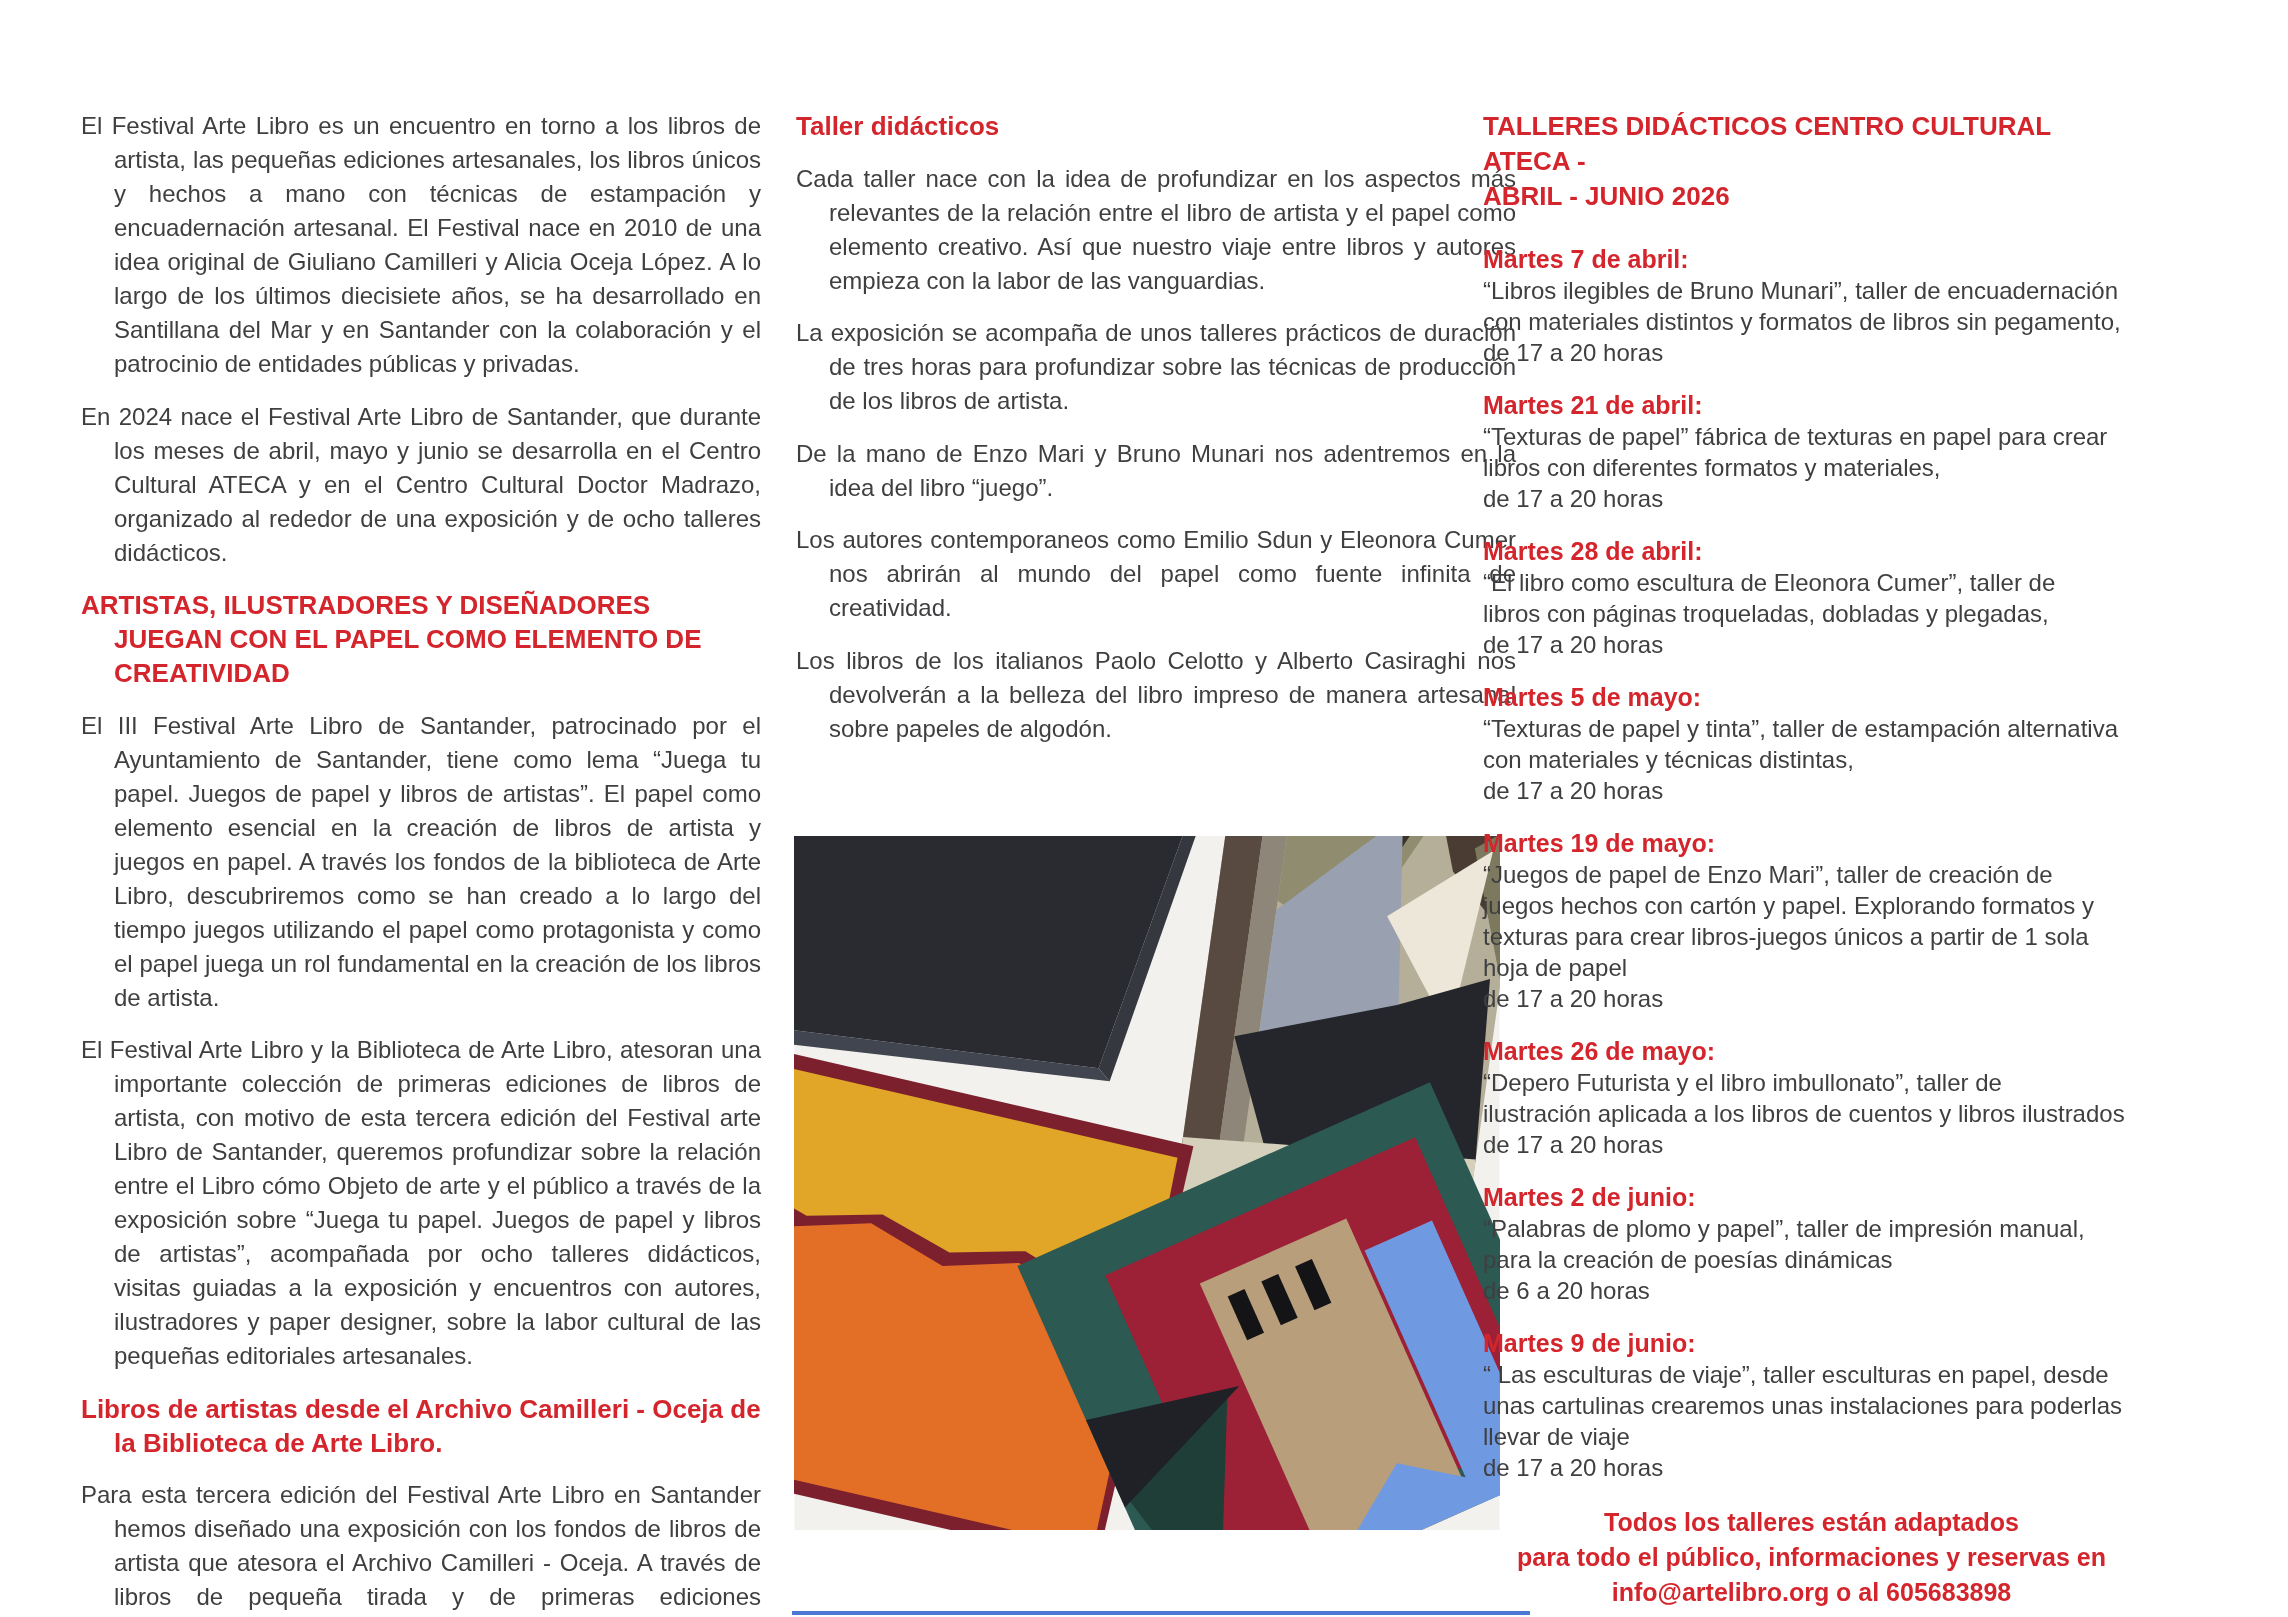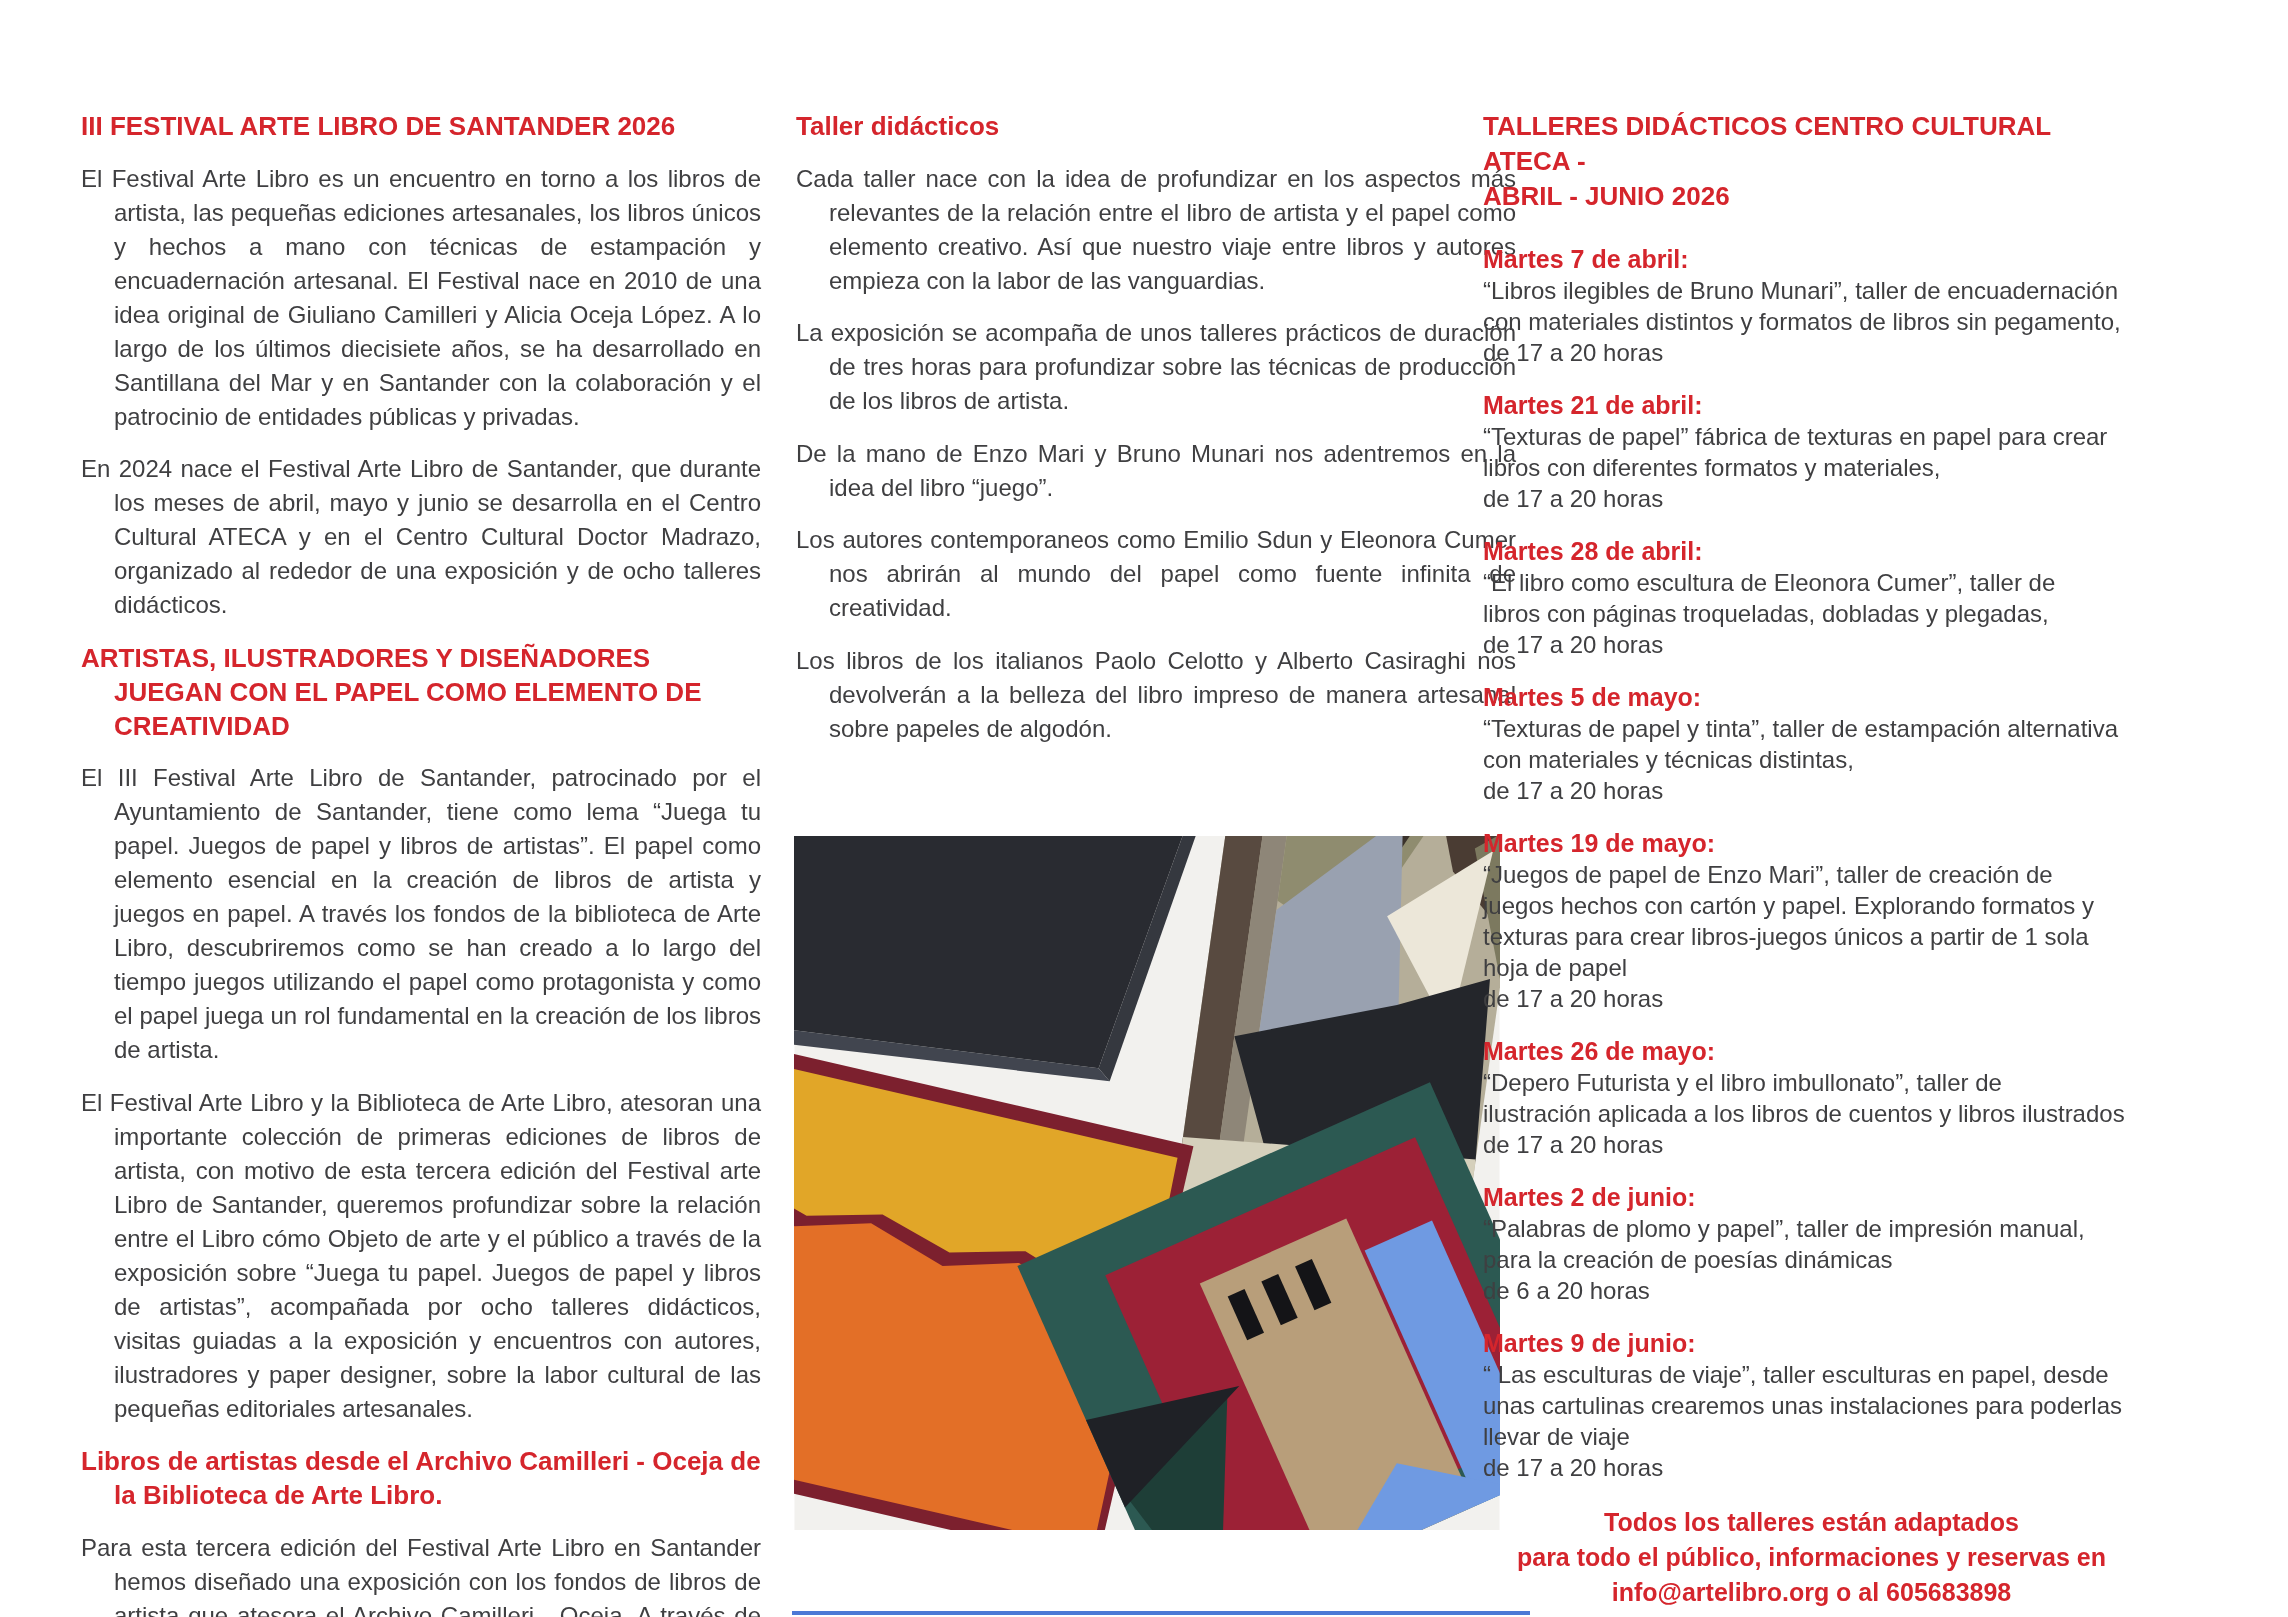--- a/index.html
+++ b/index.html
@@ -42,21 +42,20 @@
   }
   #photo svg{ display:block; width:100%; height:100%; }
   #blue-line{
     position:absolute; left:792px; top:1611px; width:738px; height:3.7px;
   }
 </style>
 </head>
 <body>
 
 <div class="col" id="col1">
-  <div class="h-red">III FESTIVAL ARTE LIBRO DE SANTANDER 2026</div>
   <p class="body hang">El Festival Arte Libro es un encuentro en torno a los libros de artista, las pequeñas ediciones artesanales, los libros únicos y hechos a mano con técnicas de estampación y encuadernación artesanal. El Festival nace en 2010 de una idea original de Giuliano Camilleri y Alicia Oceja López. A lo largo de los últimos diecisiete años, se ha desarrollado en Santillana del Mar y en Santander con la colaboración y el patrocinio de entidades públicas y privadas.</p>
   <p class="body hang">En 2024 nace el Festival Arte Libro de Santander, que durante los meses de abril, mayo y junio se desarrolla en el Centro Cultural ATECA y en el Centro Cultural Doctor Madrazo, organizado al rededor de una exposición y de ocho talleres didácticos.</p>
   <div class="h-red hang">ARTISTAS, ILUSTRADORES Y DISEÑADORES JUEGAN CON EL PAPEL COMO ELEMENTO DE CREATIVIDAD</div>
   <p class="body hang">El III Festival Arte Libro de Santander, patrocinado por el Ayuntamiento de Santander, tiene como lema “Juega tu papel. Juegos de papel y libros de artistas”. El papel como elemento esencial en la creación de libros de artista y juegos en papel. A través los fondos de la biblioteca de Arte Libro, descubriremos como se han creado a lo largo del tiempo juegos utilizando el papel como protagonista y como el papel juega un rol fundamental en la creación de los libros de artista.</p>
   <p class="body hang">El Festival Arte Libro y la Biblioteca de Arte Libro, atesoran una importante colección de primeras ediciones de libros de artista, con motivo de esta tercera edición del Festival arte Libro de Santander, queremos profundizar sobre la relación entre el Libro cómo Objeto de arte y el público a través de la exposición sobre “Juega tu papel. Juegos de papel y libros de artistas”, acompañada por ocho talleres didácticos, visitas guiadas a la exposición y encuentros con autores, ilustradores y paper designer, sobre la labor cultural de las pequeñas editoriales artesanales.</p>
   <div class="h-red hang">Libros de artistas desde el Archivo Camilleri - Oceja de la Biblioteca de Arte Libro.</div>
   <p class="body hang">Para esta tercera edición del Festival Arte Libro en Santander hemos diseñado una exposición con los fondos de libros de artista que atesora el Archivo Camilleri - Oceja. A través de libros de pequeña tirada y de primeras ediciones descubriremos el nexo que existe entre los libros de artista y el papel como elemento necesario para la creación de ediciones únicas. En la exposición tendremos libros de Fortunato Depero, Francesco Cangiullo, Bruno Munari, Enzo Mari, Emilio Sdun, Eleonora Cumer, Paolo Celotto y Alberto Casiraghi.</p>
 </div>
 
 <div class="col" id="col2">

